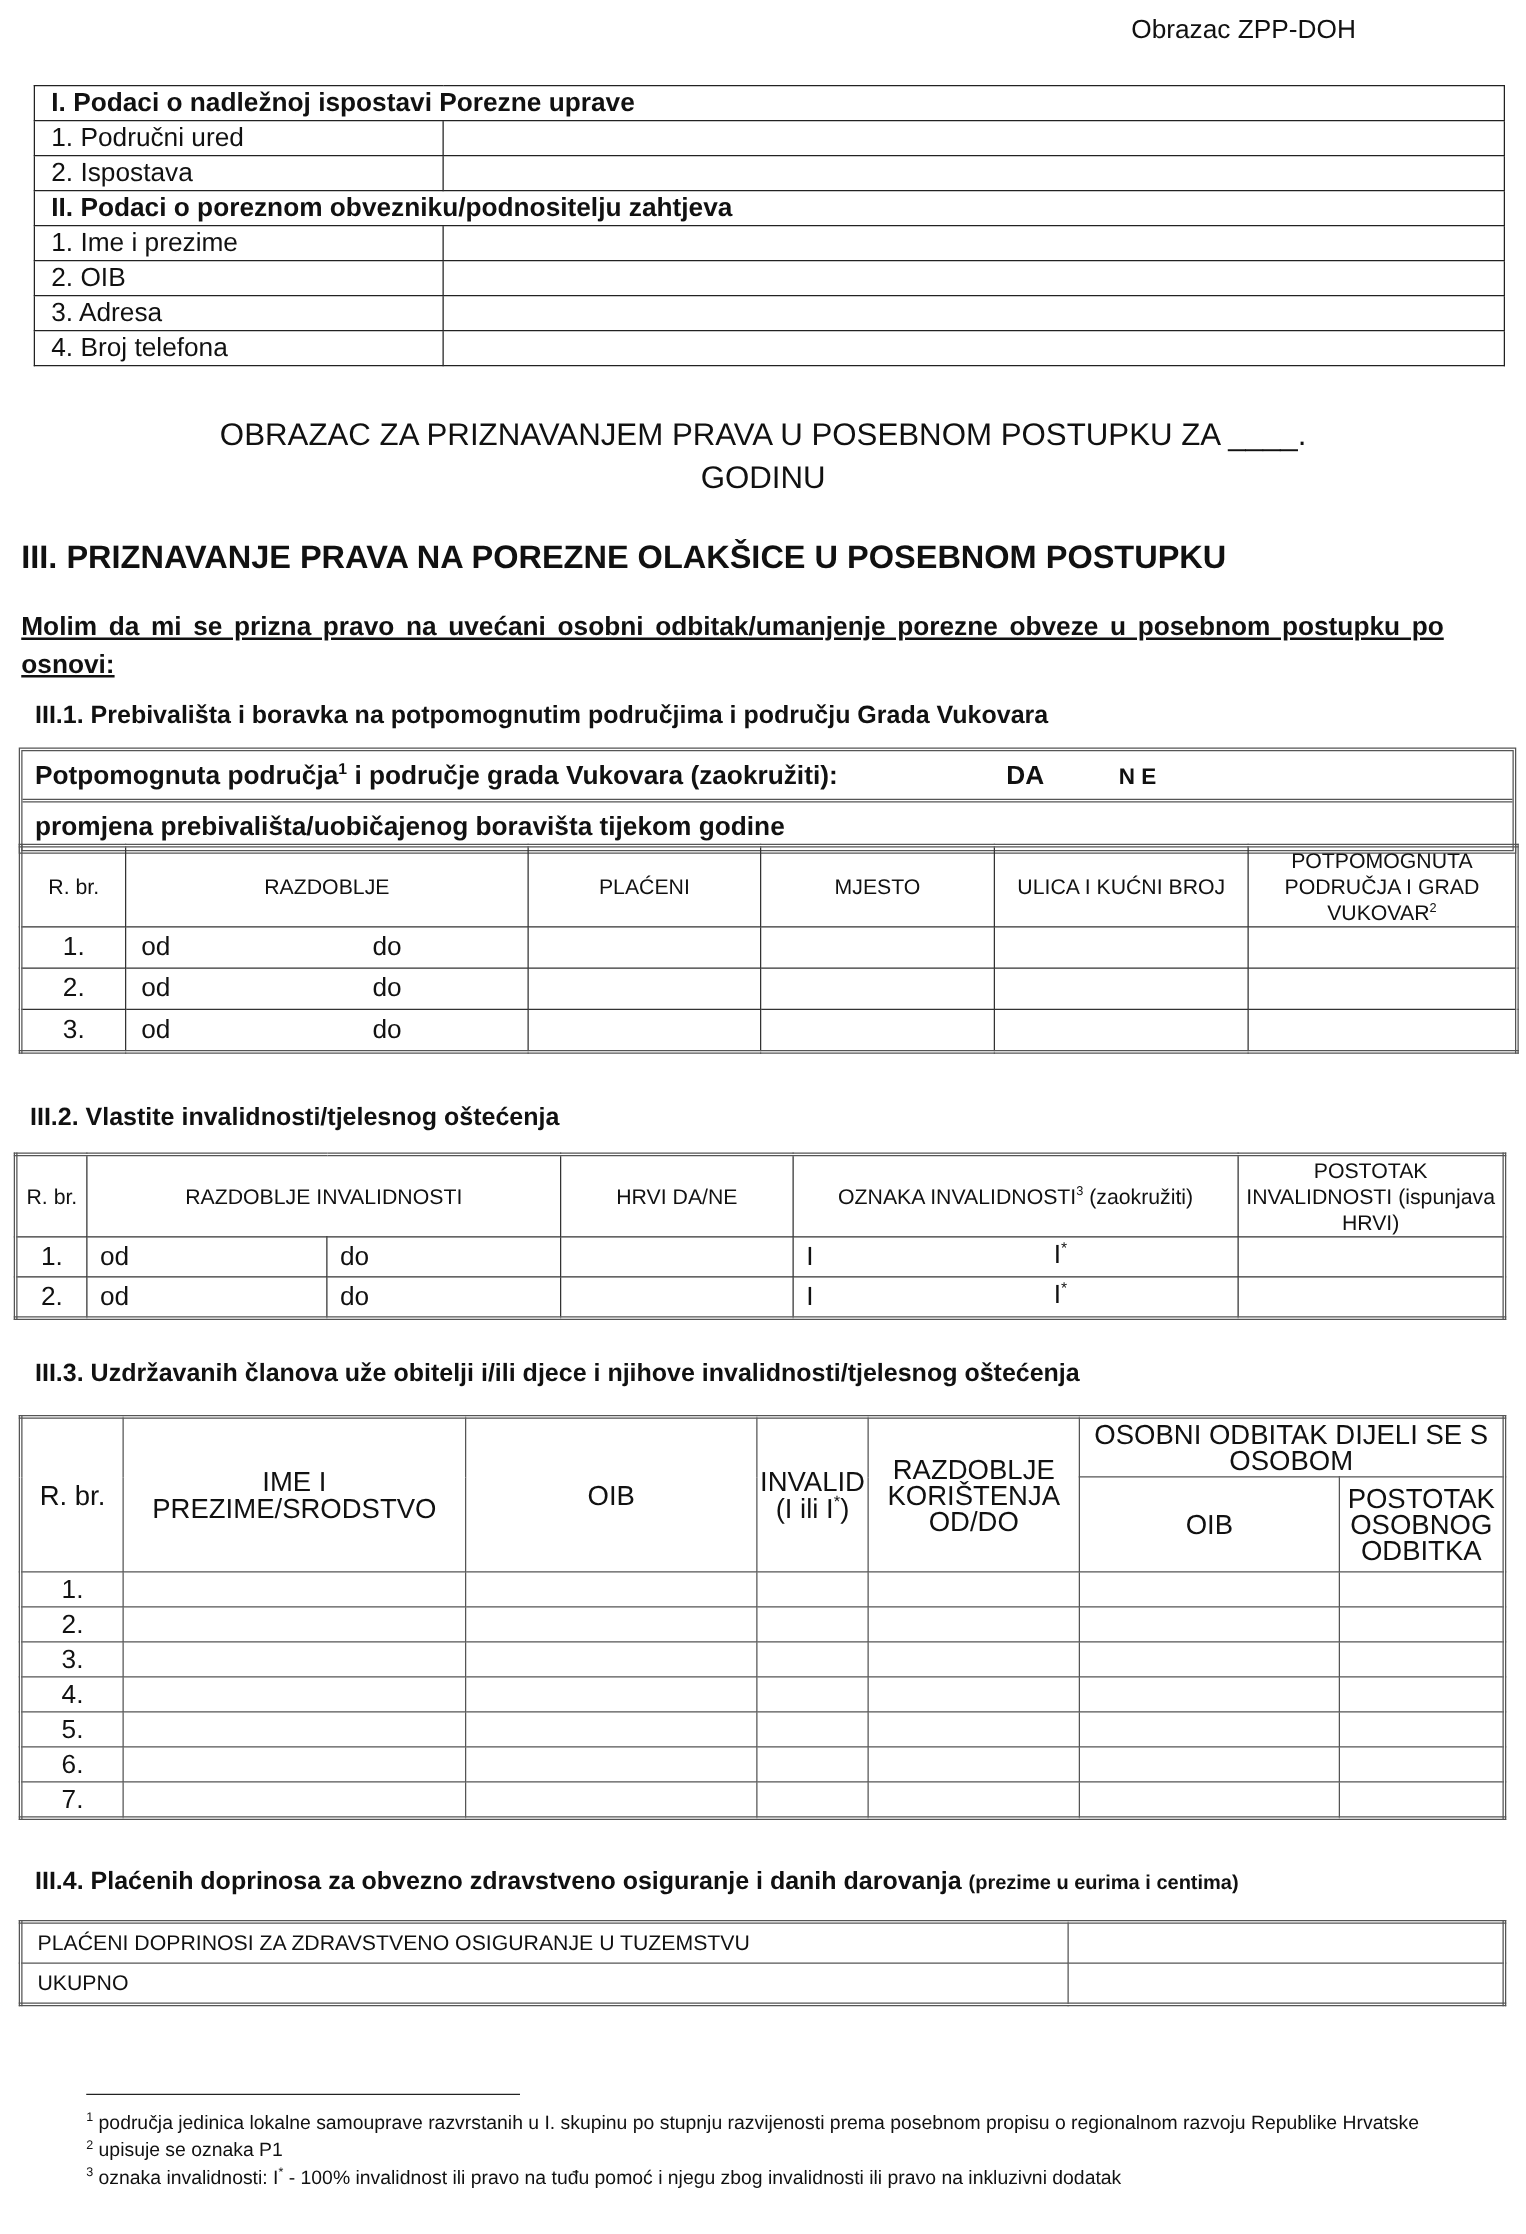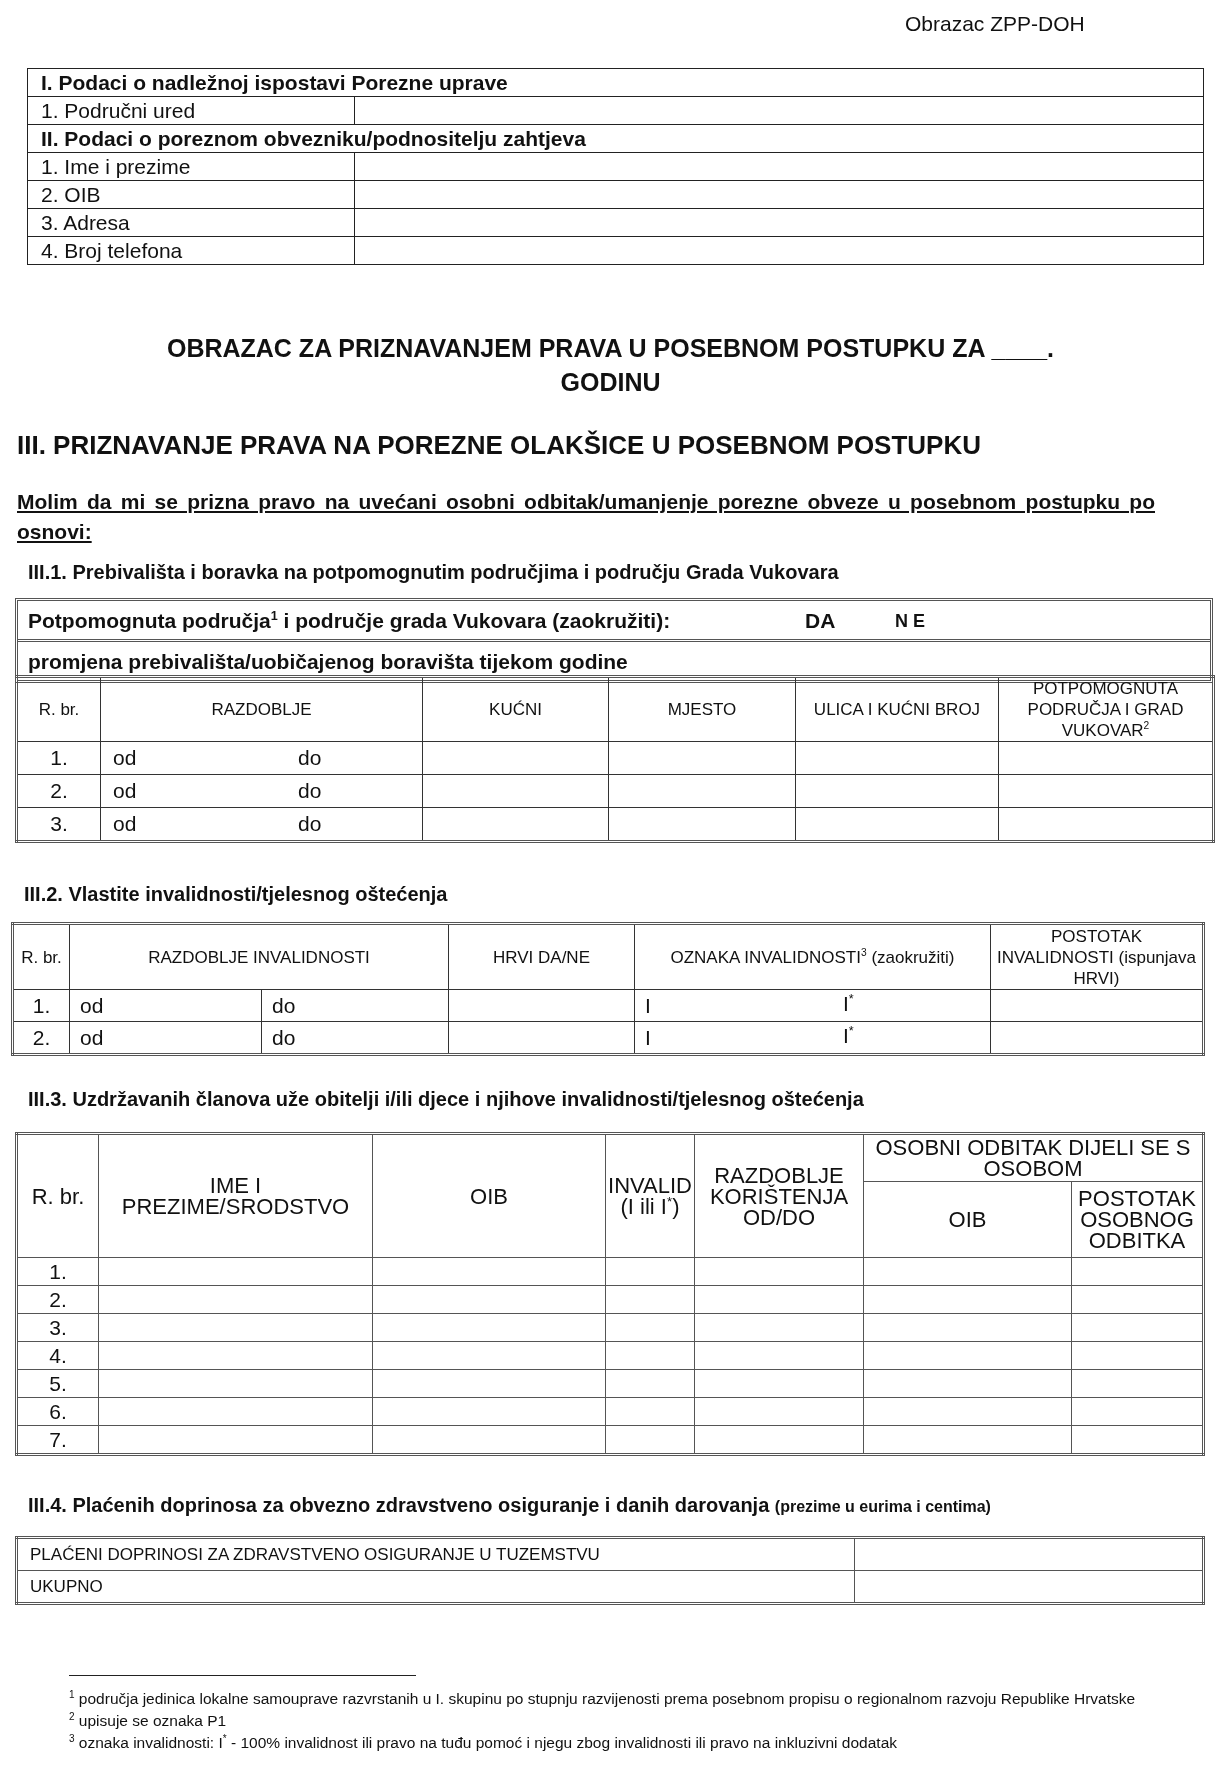--- a/index.html
+++ b/index.html
@@ -5,21 +5,21 @@
   html, body { margin:0; padding:0; background:#ffffff; }
   body { width:1221px; height:1787px; position:relative; overflow:hidden; font-family:"Liberation Sans", sans-serif; color:#111; }
   .abs { position:absolute; }
   .form-code { left:905px; top:12px; font-size:21px; }
   table { border-collapse:collapse; position:absolute; table-layout:fixed; }
   td, th { padding:0; font-weight:normal; }
   
   .t-top { left:27px; top:68px; width:1177px; }
   .t-top td { border:1.5px solid #222; height:27px; font-size:21px; padding-left:13px; line-height:26px; }
   .t-top td.sec { font-weight:bold; }
-  .title { left:0; width:1221px; text-align:center; font-weight:bold; font-size:25px; line-height:34px; top:331px; }
+  .title { left:0; width:1221px; text-align:center; font-weight:normal; font-size:25px; line-height:34px; top:331px; }
   .h3 { left:17px; top:430px; font-weight:bold; font-size:26px; }
   .molim { left:17px; top:487px; width:1138px; font-weight:bold; font-size:21px; text-decoration:underline; line-height:30px; text-align:justify; text-align-last:left; }
   .subtitle { font-weight:bold; font-size:20px; }
   .sub1 { left:28px; top:561px; }
   .sub2 { left:24px; top:883px; }
   .sub3 { left:28px; top:1088px; }
   .sub4 { left:28px; top:1494px; }
   .sub4 small { font-size:16px; font-weight:bold; }
   
   .box1 { left:15px; top:598px; width:1198px; border:3px double #555; box-sizing:border-box; }
@@ -63,20 +63,24 @@
     </colgroup>
   <tbody>
       <tr>
         <td class="sec" colspan="2">I. Podaci o nadležnoj ispostavi Porezne uprave</td>
       </tr>
   <tr>
         <td>1. Područni ured</td>
         <td></td>
       </tr>
   <tr>
+        <td>2. Ispostava</td>
+        <td></td>
+      </tr>
+  <tr>
         <td class="sec" colspan="2">II. Podaci o poreznom obvezniku/podnositelju zahtjeva</td>
       </tr>
   <tr>
         <td>1. Ime i prezime</td>
         <td></td>
       </tr>
   <tr>
         <td>2. OIB</td>
         <td></td>
       </tr>
@@ -114,21 +118,21 @@
       <col style="width:322px">
       <col style="width:186px">
       <col style="width:187px">
       <col style="width:203px">
       <col>
   </colgroup>
   <tbody>
       <tr class="hdr">
     <td>R. br.</td>
     <td>RAZDOBLJE</td>
-    <td>KUĆNI</td>
+    <td>PLAĆENI</td>
     <td>MJESTO</td>
     <td>ULICA I KUĆNI BROJ</td>
     <td><span>POTPOMOGNUTA PODRUČJA I GRAD VUKOVAR</span><sup>2</sup></td>
   </tr>
   <tr class="data">
     <td>1.</td>
     <td class="per"><span class="od">od</span><span>do</span></td>
     <td></td>
         <td></td>
         <td></td>

